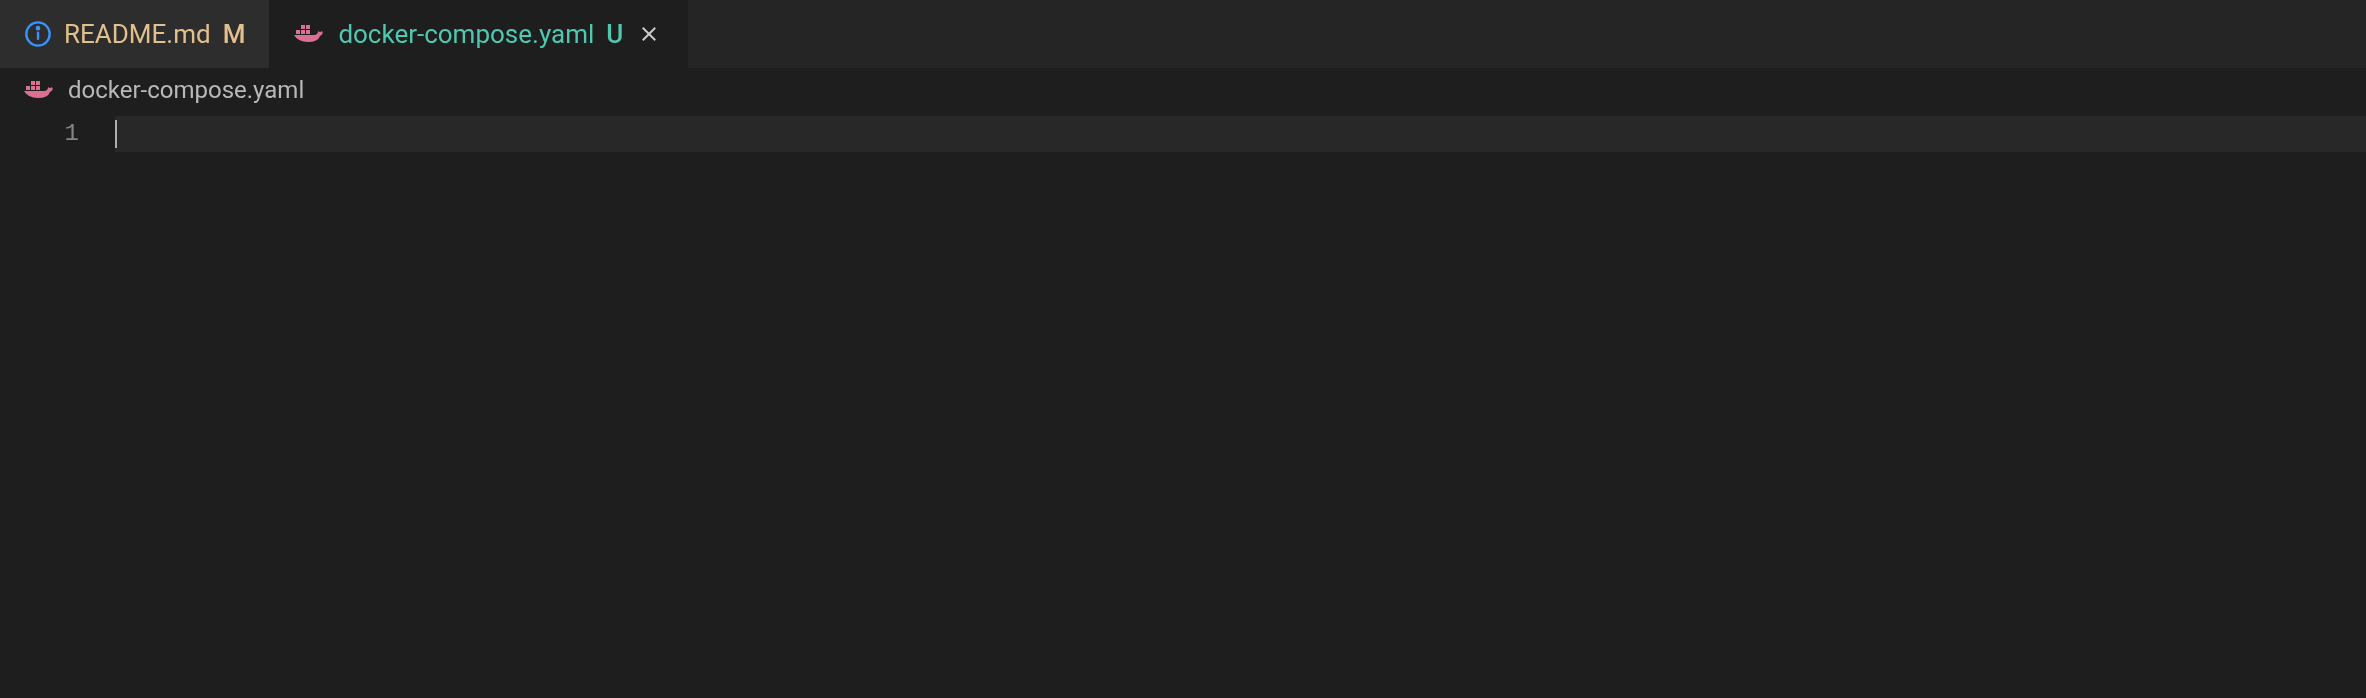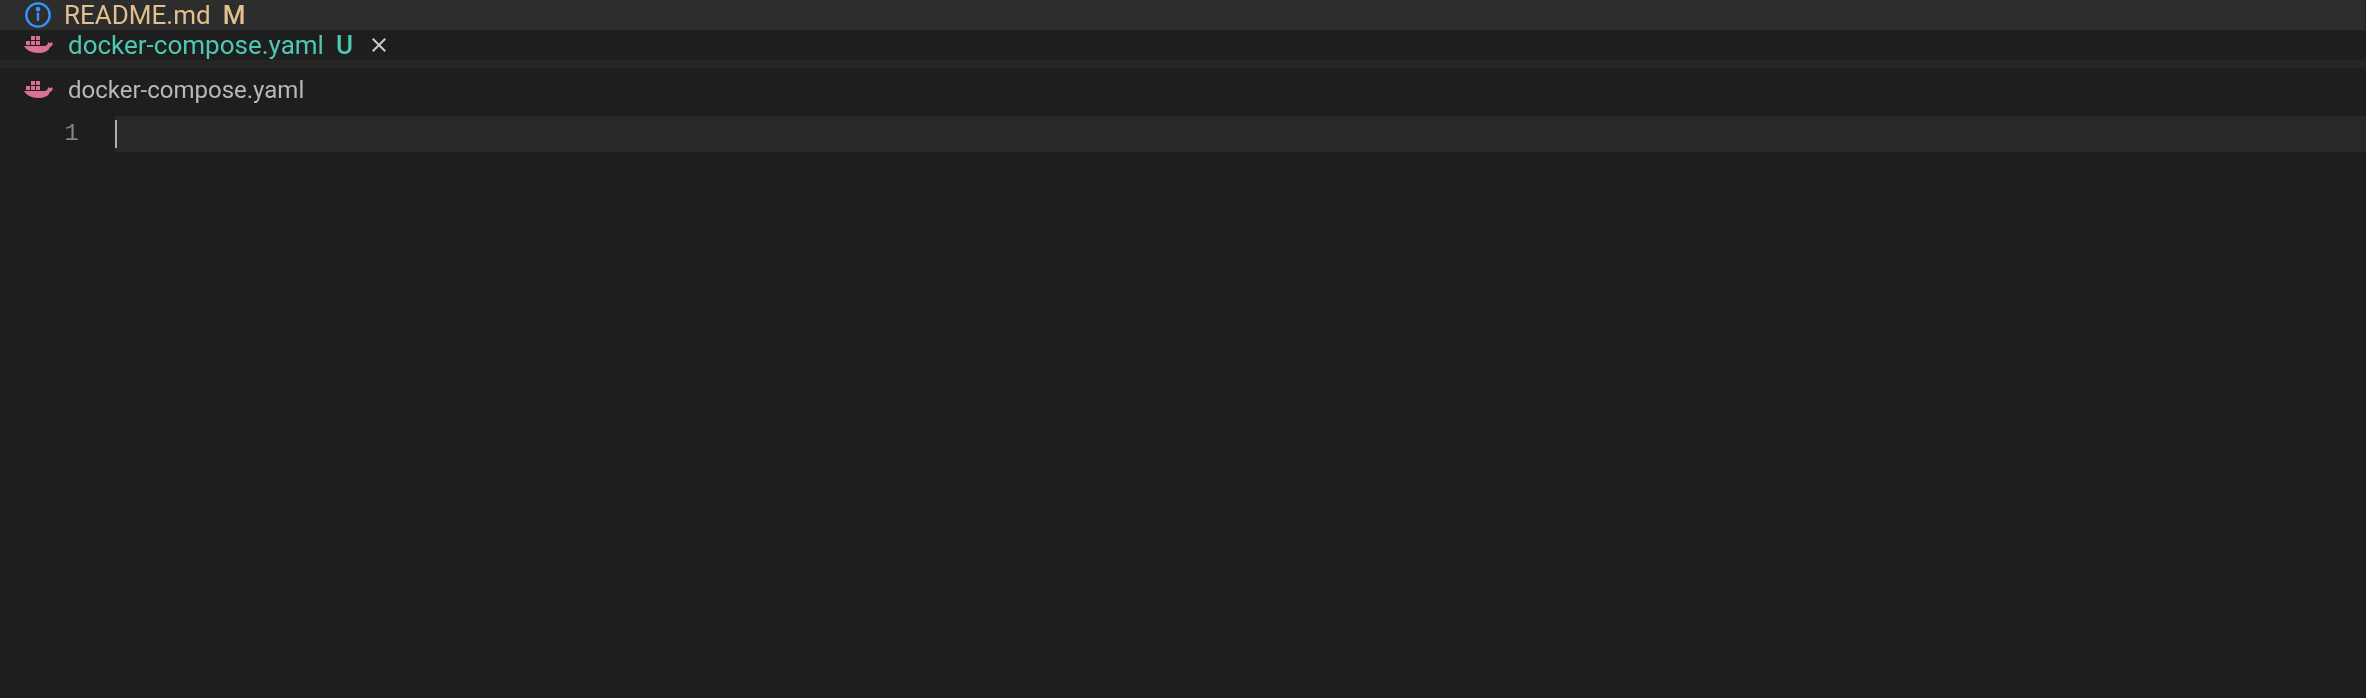--- a/index.html
+++ b/index.html
@@ -13,21 +13,20 @@
       color: #cccccc;
       width: 2366px;
       height: 698px;
       overflow: hidden;
     }
     .tabs-container {
       display: flex;
       background: #252526;
       height: 68px;
       align-items: stretch;
-      flex-direction: column;
     }
     .tab {
       display: flex;
       align-items: center;
       padding: 0 24px;
       gap: 12px;
       cursor: pointer;
       position: relative;
       border-right: 1px solid #1e1e1e;
     }

